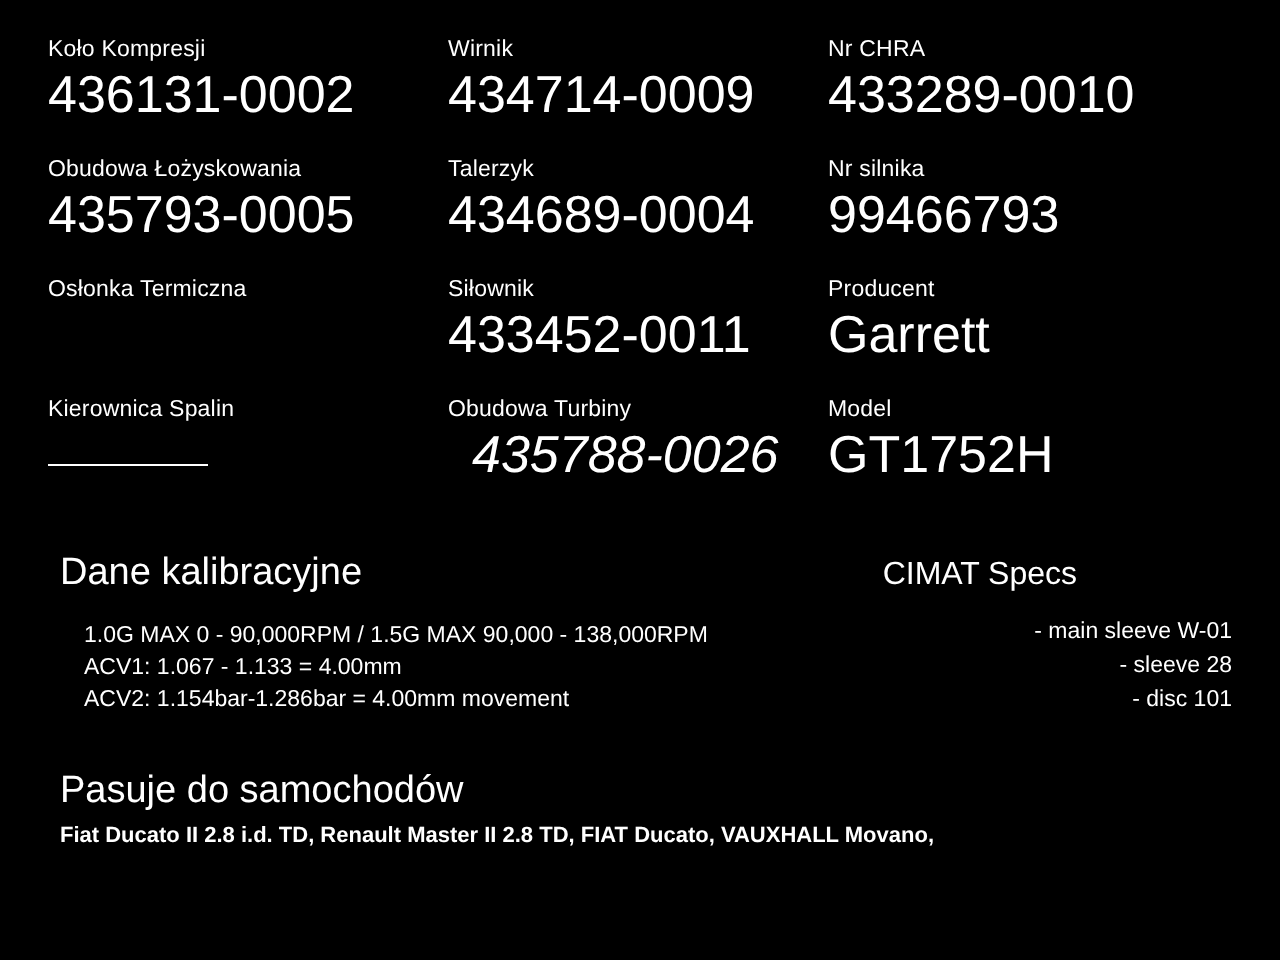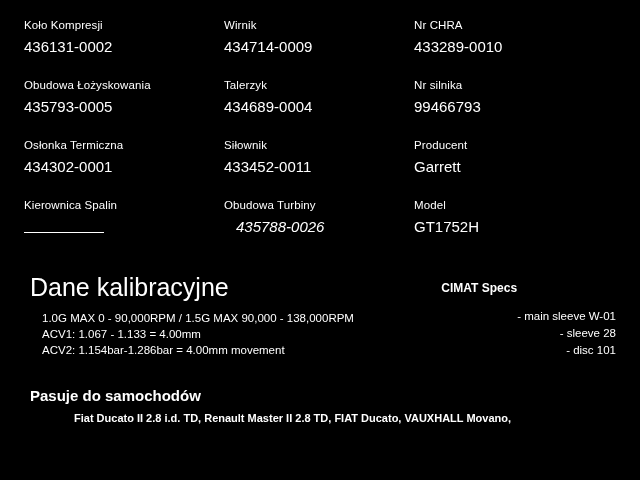--- a/index.html
+++ b/index.html
@@ -34,21 +34,21 @@
     height: 60px;
   }
   .spec-label {
     font-size: 11.5px;
     font-weight: 400;
     letter-spacing: 0.1px;
     line-height: 14px;
     color: #ffffff;
   }
   .spec-value {
-    font-size: 15px;
+    font-size: 26px;
     font-weight: 400;
     line-height: 24px;
     margin-top: 3px;
     color: #ffffff;
     white-space: nowrap;
   }
   .spec-value.blank {
     display: inline-block;
     width: 80px;
     border-bottom: 1.5px solid #ffffff;
@@ -66,63 +66,62 @@
     margin-top: 18px;
     display: flex;
     justify-content: space-between;
     align-items: flex-start;
   }
   .calib {
     width: 430px;
   }
   .calib h2 {
     margin: 0 0 12px 6px;
-    font-size: 25px;
+    font-size: 19px;
     font-weight: 400;
     line-height: 22px;
   }
   .calib-line {
     font-size: 11.5px;
     line-height: 16px;
     margin-left: 18px;
     white-space: nowrap;
   }
 
   .cimat {
     width: 180px;
     padding-top: 2px;
   }
   .cimat h3 {
     margin: 0 0 10px 0;
-    font-size: 12px;
-    font-weight: 700;
+    font-size: 16px;
+    font-weight: 400;
     line-height: 20px;
   }
   .cimat-item {
     font-size: 11.5px;
     line-height: 17px;
     text-align: right;
   }
 
   
   .cars {
     margin-top: 26px;
     margin-left: 6px;
   }
   .cars h2 {
     margin: 0 0 4px 0;
-    font-size: 15px;
-    font-weight: 700;
+    font-size: 19px;
+    font-weight: 400;
     line-height: 22px;
   }
   .cars-line {
     font-size: 11px;
     font-weight: 700;
     line-height: 15px;
-    margin-left: 44px;
   }
 </style>
 </head>
 <body>
 
 <div class="page">
 
   <div class="spec-grid">
 
     <div class="spec-cell">
@@ -146,21 +145,20 @@
       <div class="spec-label">Talerzyk</div>
       <div class="spec-value">434689-0004</div>
     </div>
     <div class="spec-cell">
       <div class="spec-label">Nr silnika</div>
       <div class="spec-value">99466793</div>
     </div>
 
     <div class="spec-cell">
       <div class="spec-label">Osłonka Termiczna</div>
-      <div class="spec-value">434302-0001</div>
     </div>
     <div class="spec-cell">
       <div class="spec-label">Siłownik</div>
       <div class="spec-value">433452-0011</div>
     </div>
     <div class="spec-cell">
       <div class="spec-label">Producent</div>
       <div class="spec-value">Garrett</div>
     </div>
 

